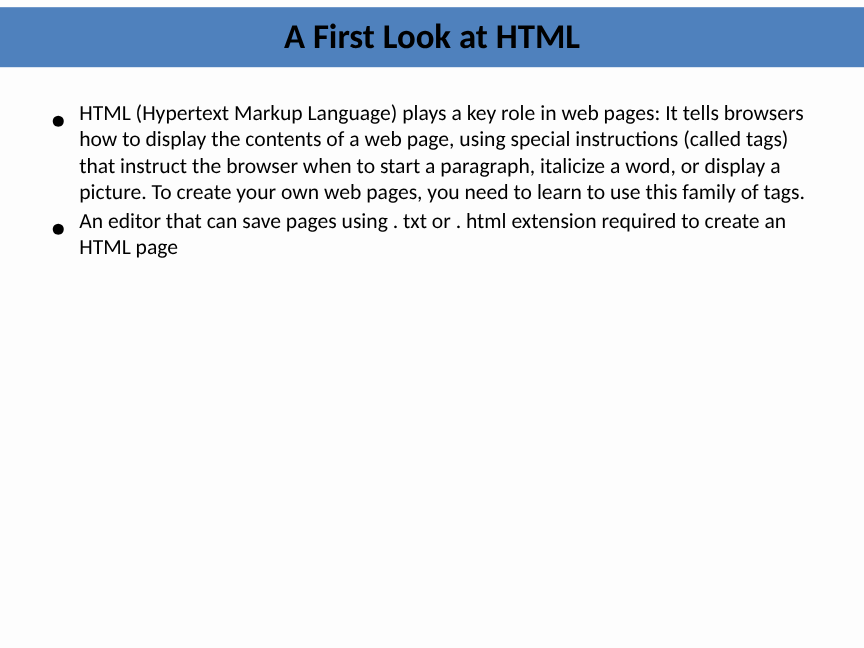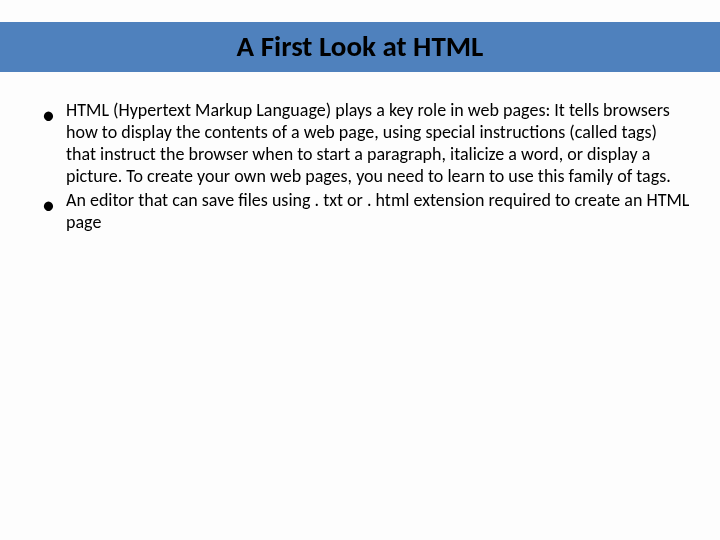--- a/index.html
+++ b/index.html
@@ -7,21 +7,21 @@
       padding: 0;
       width: 720px;
       height: 540px;
       background: #fdfdfd;
       font-family: Calibri, "Segoe UI", Arial, sans-serif;
       overflow: hidden;
     }
     .title-band {
       background: #4f81bd;
       color: #000;
-      margin-top: 22px;
+      margin-top: 6px;
       padding: 6px 0 8px 0;
       text-align: center;
       font-size: 29px;
       font-weight: 700;
     }
     .content {
       padding: 28px 30px 0 38px;
       font-size: 18px;
       color: #000;
       line-height: 1.22;
@@ -46,15 +46,15 @@
     }
   </style>
 </head>
 <body>
 
 <div class="title-band">A First Look at HTML</div>
 
 <div class="content">
   <ul>
     <li>HTML (Hypertext Markup Language) plays a key role in web pages: It tells browsers how to display the contents of a web page, using special instructions (called tags) that instruct the browser when to start a paragraph, italicize a word, or display a picture. To create your own web pages, you need to learn to use this family of tags.</li>
-    <li>An editor that can save files using . txt or . html extension required to create an HTML page</li>
+    <li>An editor that can save pages using . txt or . html extension required to create an HTML page</li>
   </ul>
 </div>
 
 </body></html>

